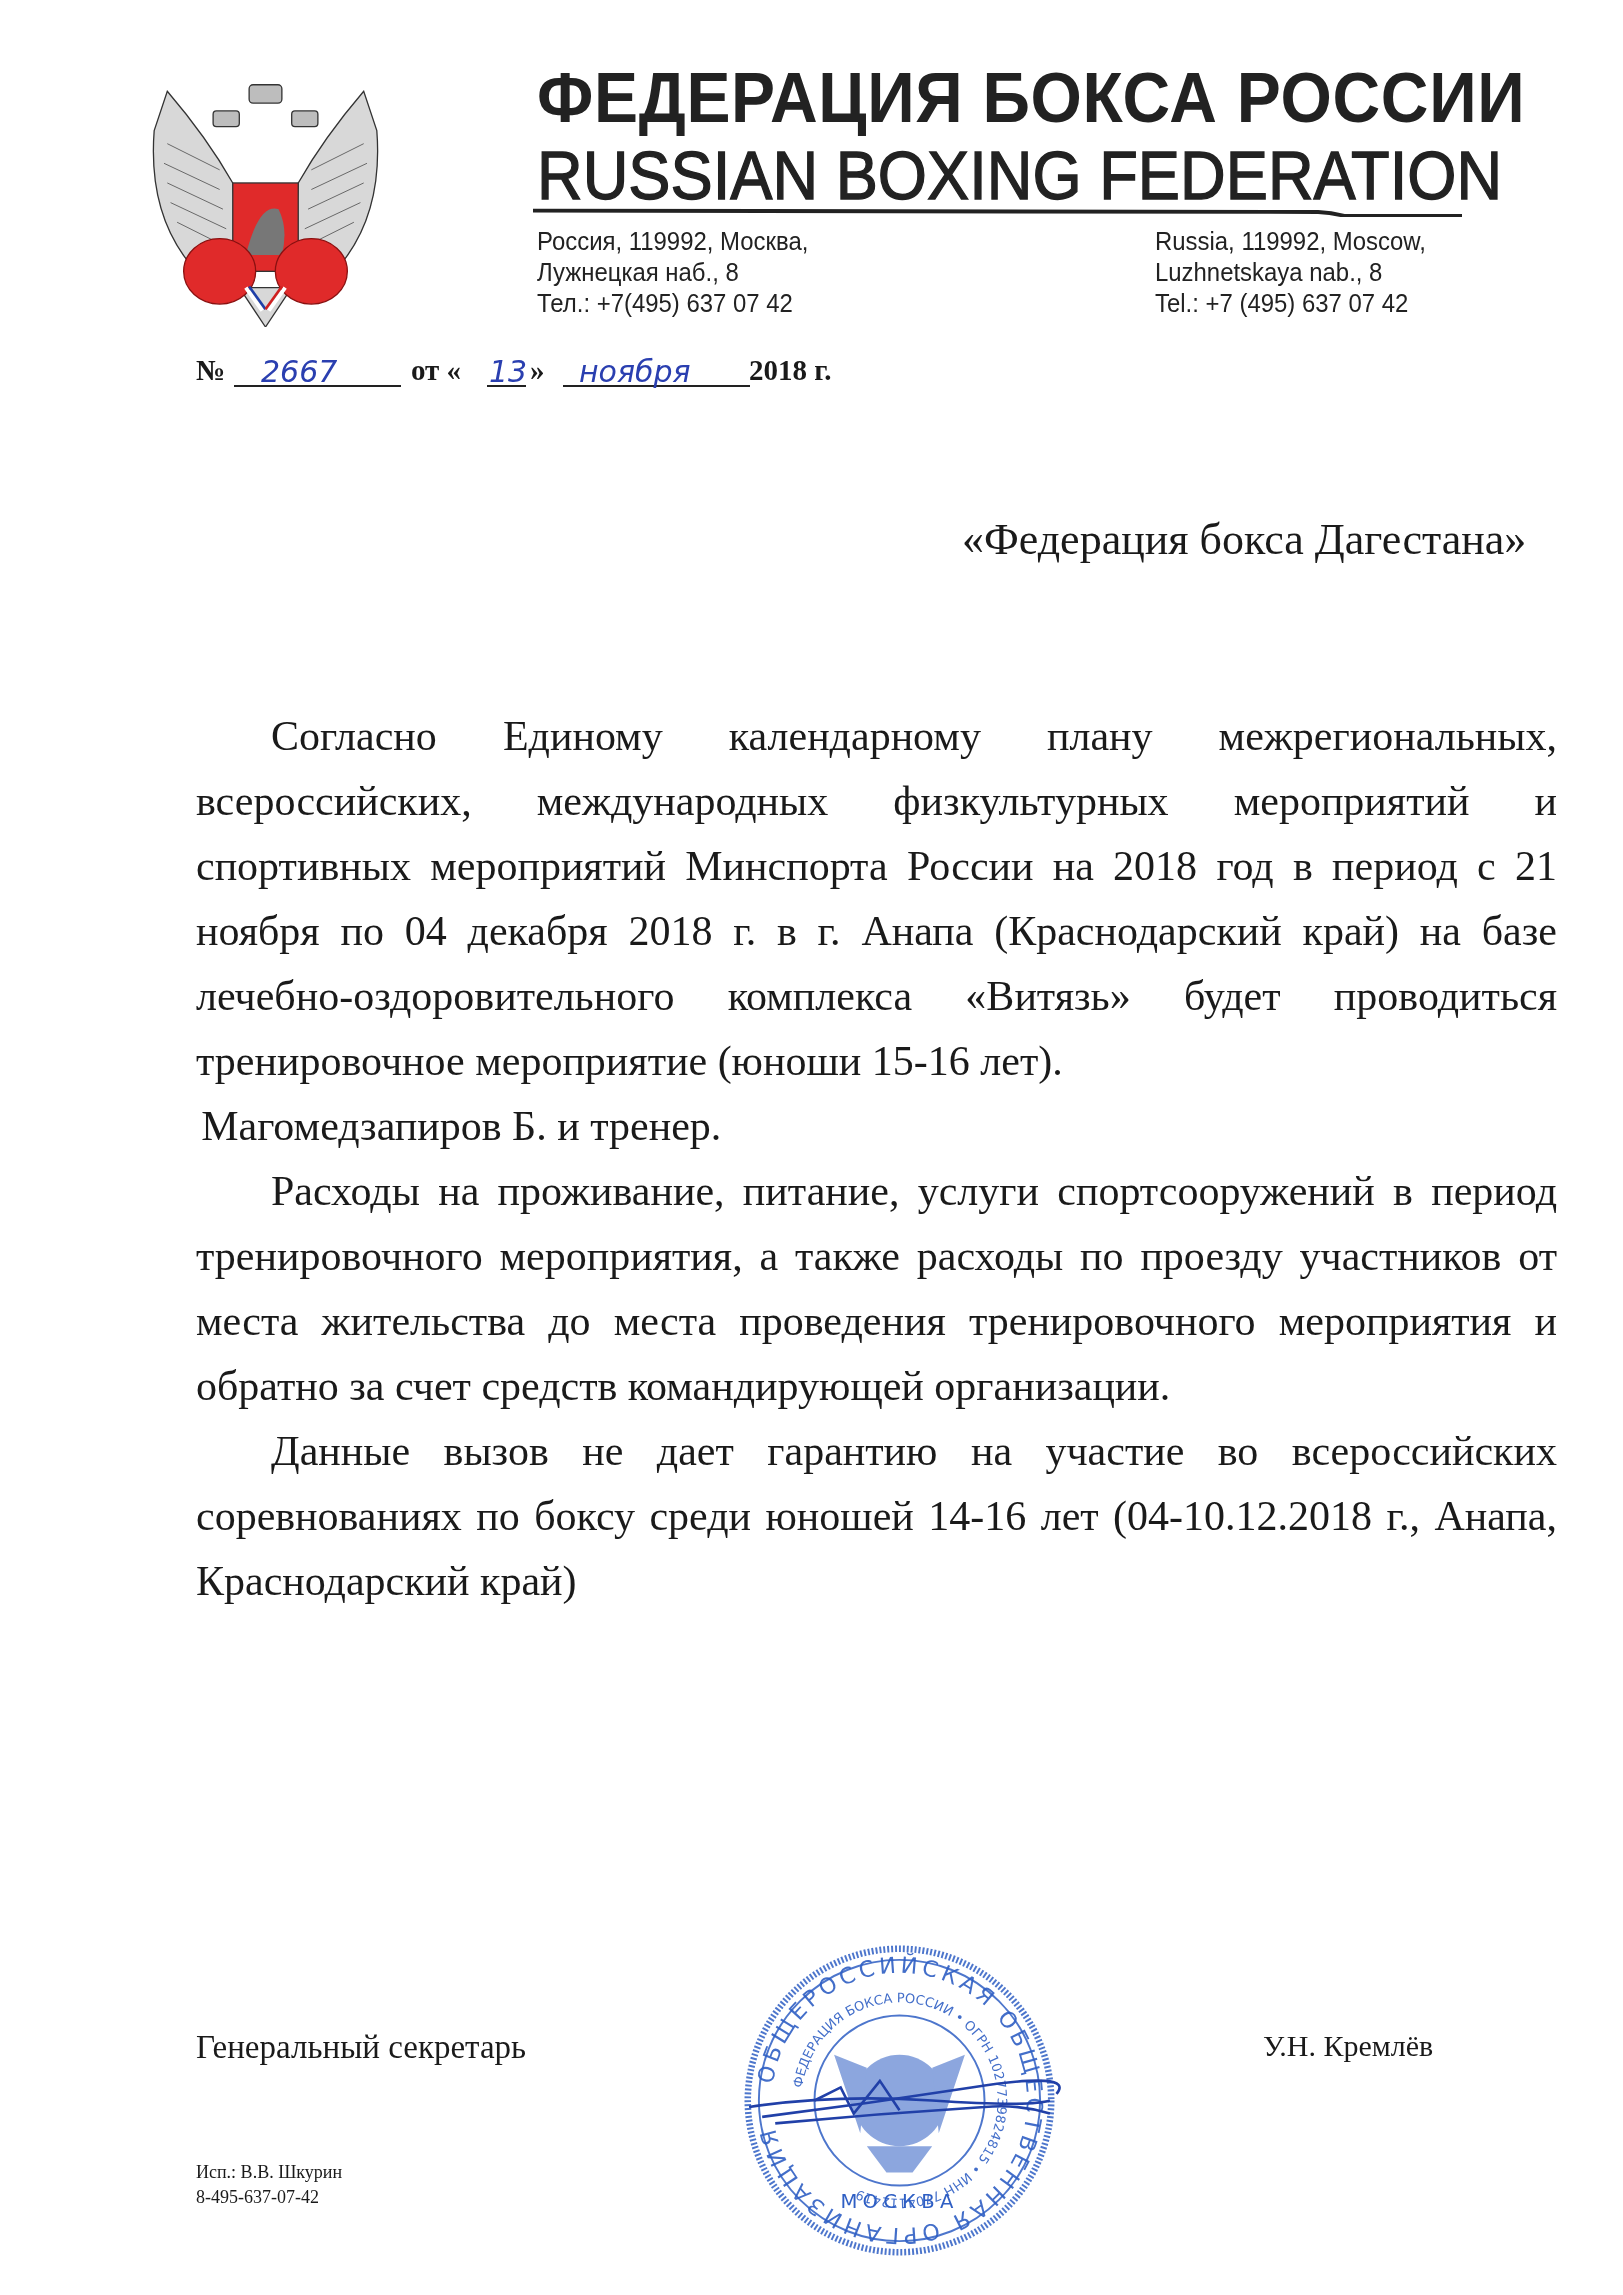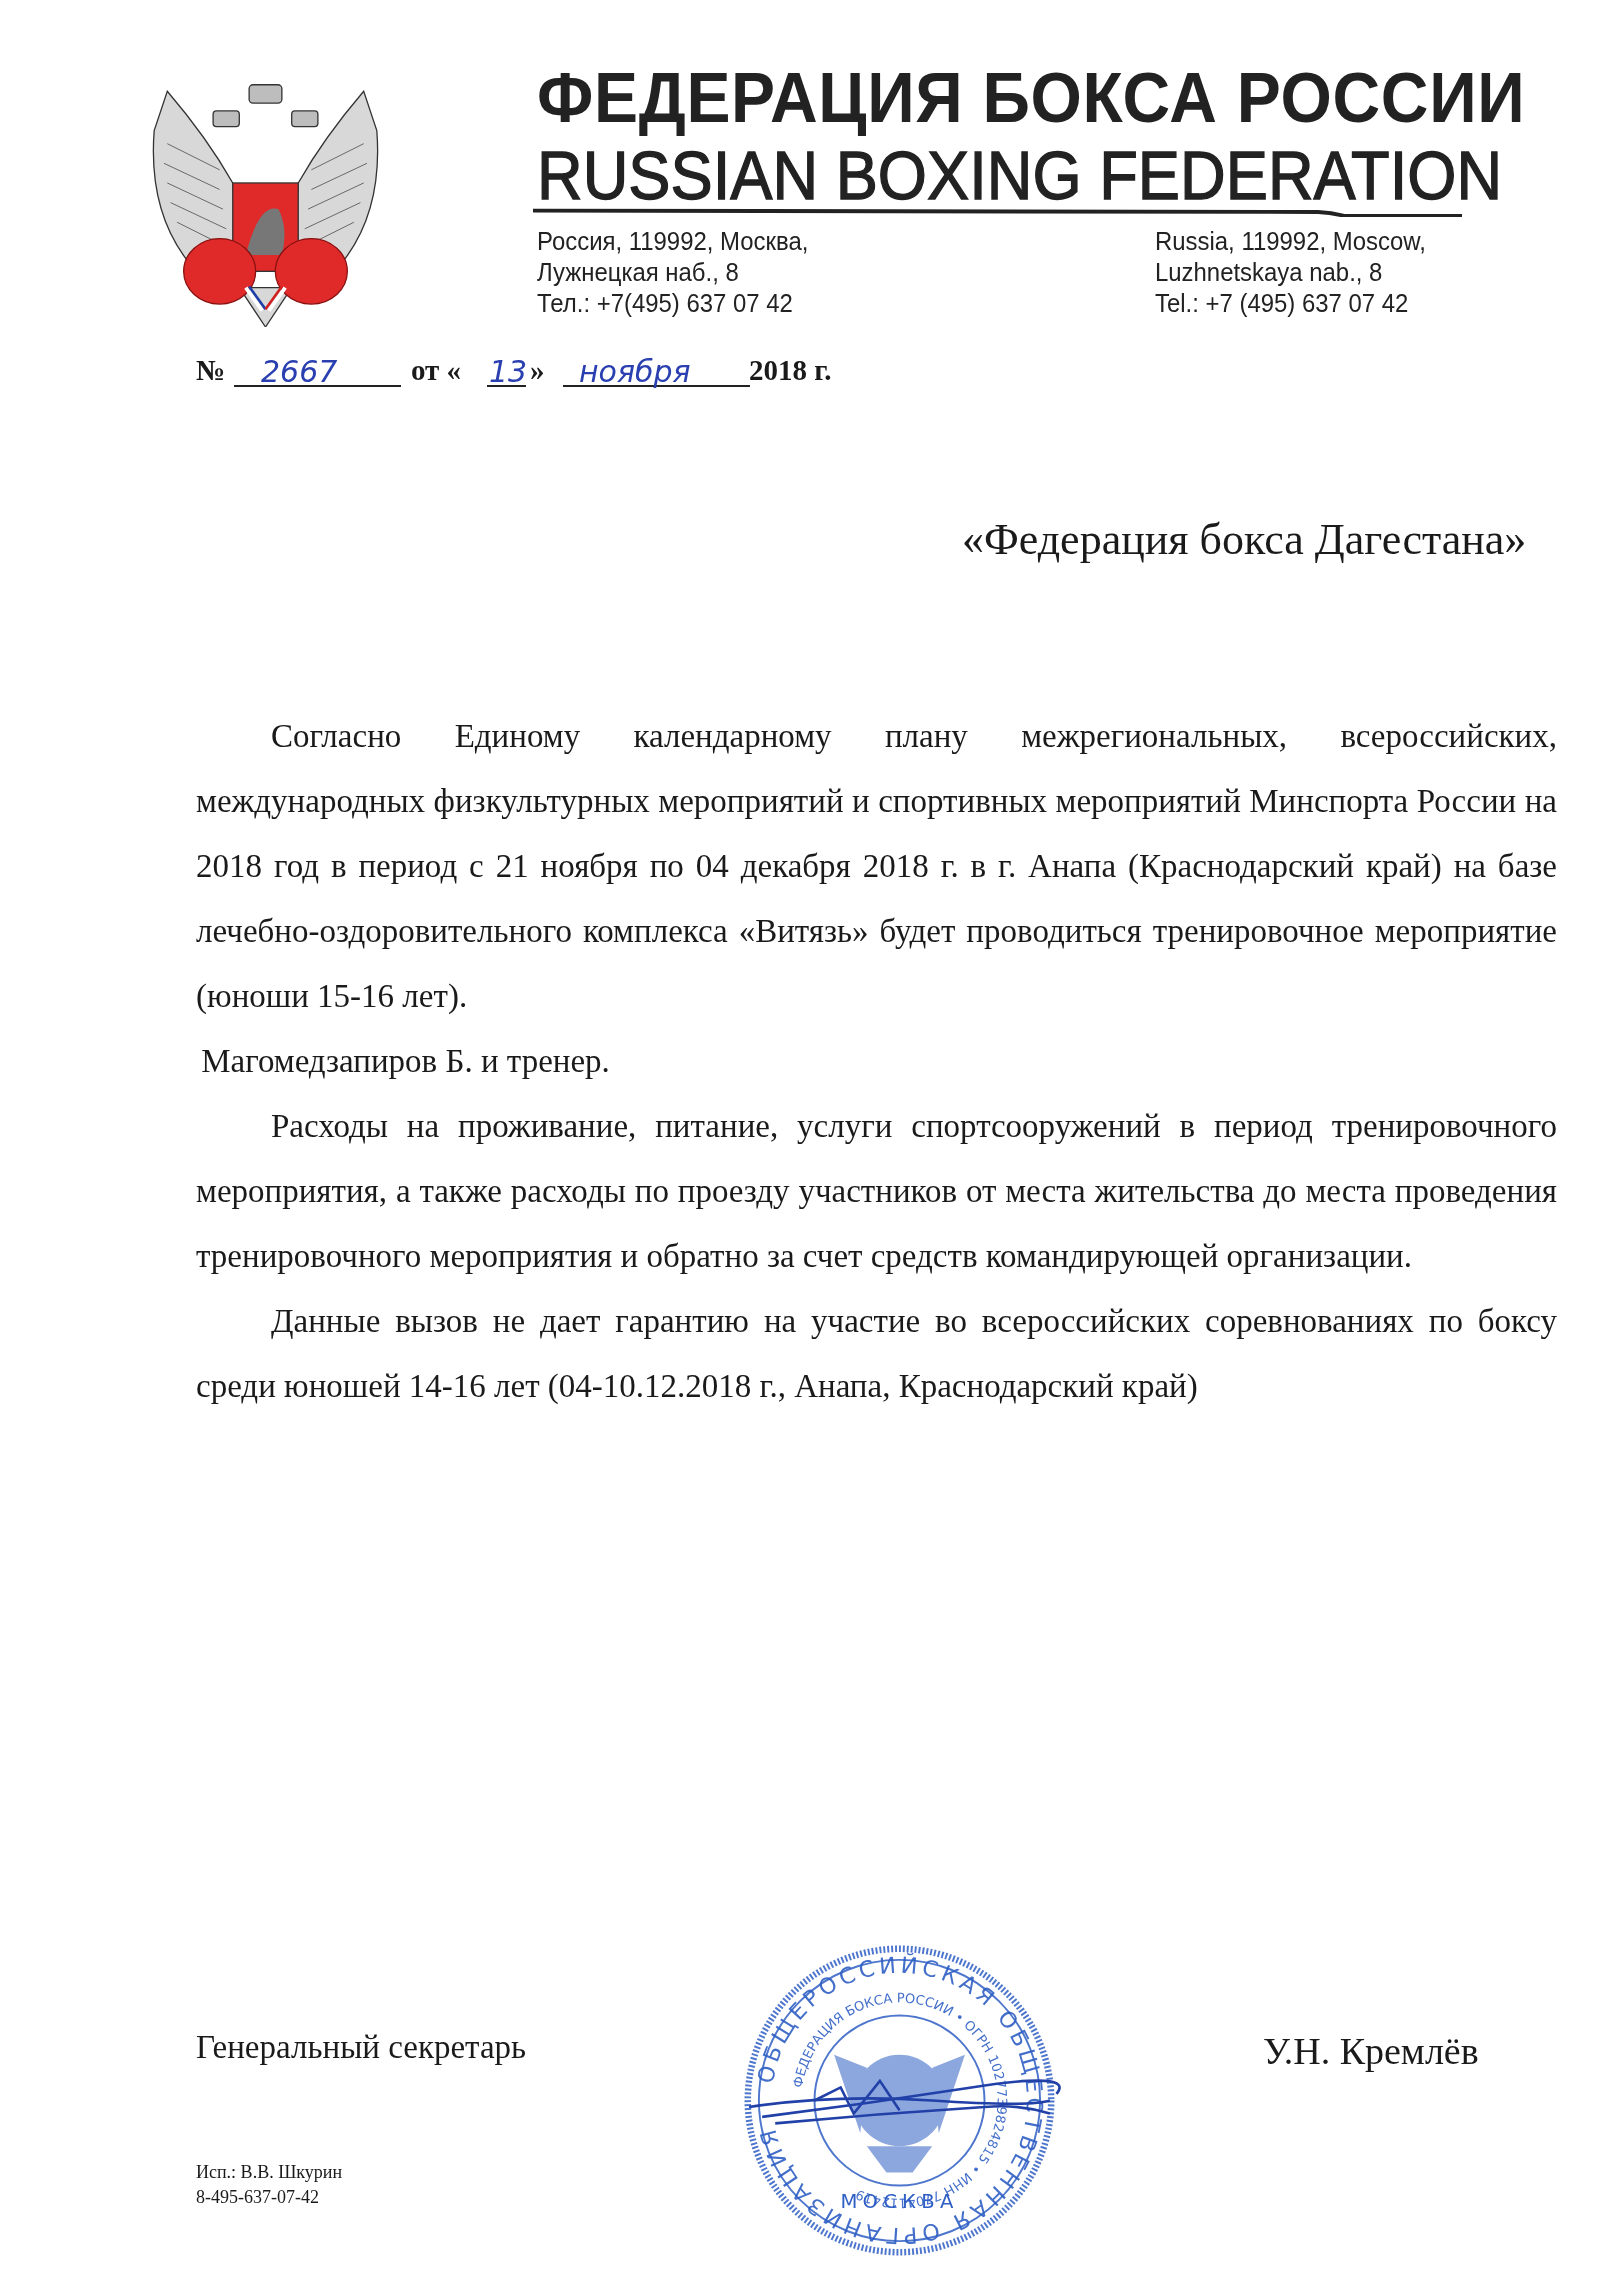--- a/index.html
+++ b/index.html
@@ -25,28 +25,28 @@
              font-size: 29px; color: #1a1a1a; white-space: nowrap; }
   .refline span { position: absolute; top: 6.5px; }
   .blank { position: absolute; top: 38px; height: 2px; background: #222; }
   .hand { position: absolute; font-family: "DejaVu Sans", sans-serif; font-style: italic; color: #2a3fb0;
           font-size: 30px; top: 0px; font-weight: normal; }
 
   
   .addressee { left: 962px; top: 514px; font-family: "Liberation Serif", serif; font-size: 44px; color: #1a1a1a; white-space: nowrap; }
 
   
-  .body { left: 196px; top: 704px; width: 1361px; font-family: "Liberation Serif", serif; font-size: 33px;
+  .body { left: 196px; top: 704px; width: 1361px; font-family: "Liberation Serif", serif; font-size: 42px;
           line-height: 65px; color: #1a1a1a; }
   .body p { margin: 0; text-align: justify; text-indent: 75px; }
   .body p.noindent { text-indent: 0; }
 
   
   .sig-title { left: 196px; top: 2029px; font-family: "Liberation Serif", serif; font-size: 33px; white-space: nowrap; }
-  .sig-name { left: 1263px; top: 2029px; font-family: "Liberation Serif", serif; font-size: 38px; white-space: nowrap; }
+  .sig-name { left: 1263px; top: 2029px; font-family: "Liberation Serif", serif; font-size: 30px; white-space: nowrap; }
   .stamp { left: 736px; top: 1937px; width: 327px; height: 327px; }
   .executor { left: 196px; top: 2160px; font-family: "Liberation Serif", serif; font-size: 18px; line-height: 25px; white-space: nowrap; }
 </style>
 </head>
 <body>
 
 <svg class="abs emblem" viewBox="0 0 380 420">
   <g stroke="#333" stroke-width="2" fill="#d8d8d8">
     <path d="M20 120 Q10 250 80 330 L150 360 L140 200 Q100 130 40 60 Z"></path>
     <path d="M360 120 Q370 250 300 330 L230 360 L240 200 Q280 130 340 60 Z"></path>

